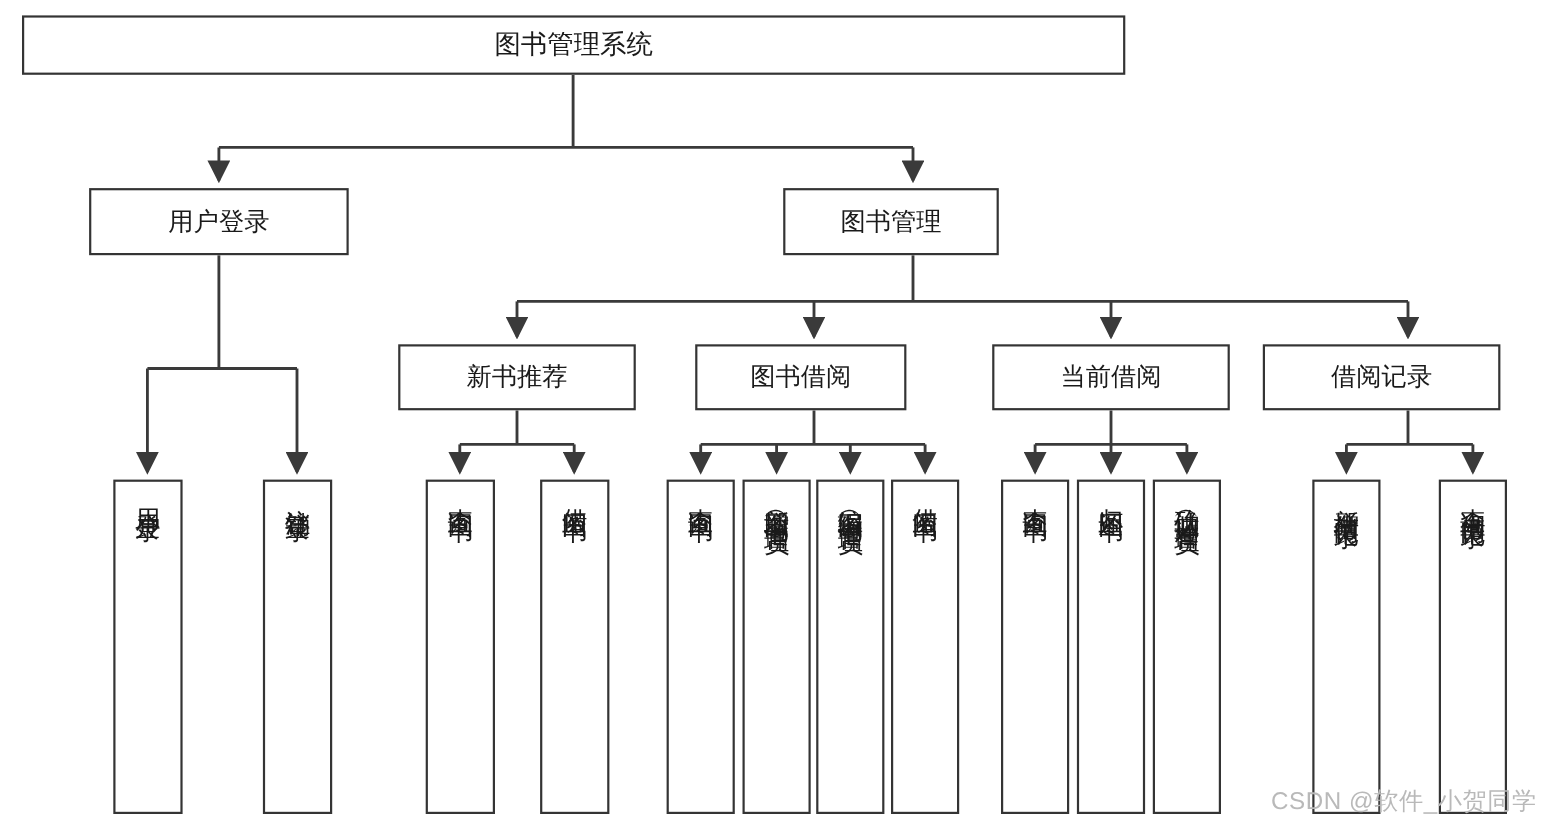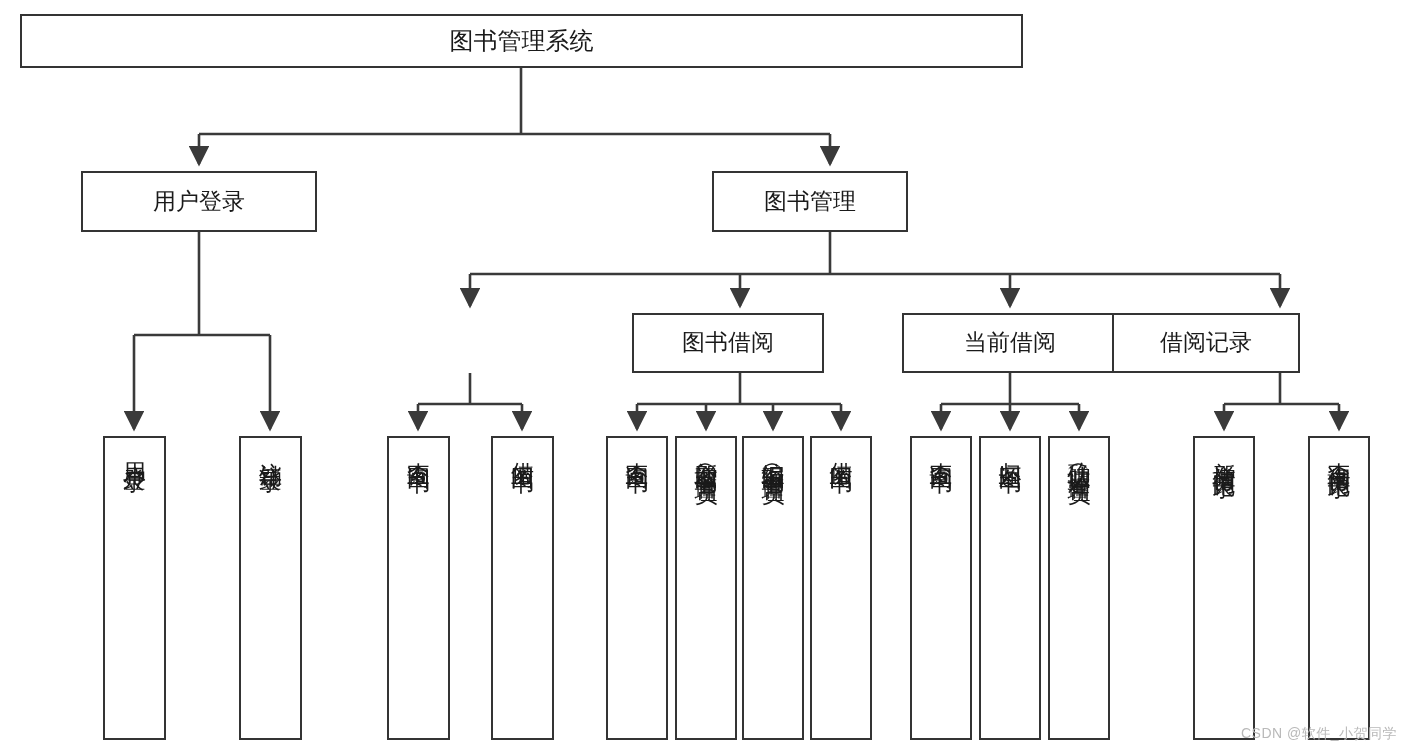--- a/index.html
+++ b/index.html
@@ -57,21 +57,21 @@
     text-orientation: upright;
     font-size: 23px;
     letter-spacing: 3px;
     line-height: 1;
     white-space: nowrap;
   }
   .watermark {
     position: absolute;
     right: 8px;
     bottom: 4px;
-    font-size: 14px;
+    font-size: 22px;
     color: #b9b9b9;
     letter-spacing: 0.5px;
     white-space: nowrap;
   }
 </style>
 </head>
 <body>
 
 <div id="canvas">
 
@@ -130,30 +130,33 @@
   </div>
 
   <div class="node horiz" style="left:81px; top:171px; width:236px; height:61px;">
     <span class="label">用户登录</span>
   </div>
 
   <div class="node horiz" style="left:712px; top:171px; width:196px; height:61px;">
     <span class="label">图书管理</span>
   </div>
 
+  <div class="node horiz" style="left:362px; top:313px; width:216px; height:60px;">
+    <span class="label">新书推荐</span>
+  </div>
 
   <div class="node horiz" style="left:632px; top:313px; width:192px; height:60px;">
     <span class="label">图书借阅</span>
   </div>
 
   <div class="node horiz" style="left:902px; top:313px; width:216px; height:60px;">
     <span class="label">当前借阅</span>
   </div>
 
-  <div class="node horiz" style="left:1112px; top:313px; width:188px; height:60px;">
+  <div class="node horiz" style="left:1148px; top:313px; width:216px; height:60px;">
     <span class="label">借阅记录</span>
   </div>
 
   <div class="node vert" style="left:103px; top:436px; width:63px; height:304px;">
     <span class="label">用户登录</span>
   </div>
 
   <div class="node vert" style="left:239px; top:436px; width:63px; height:304px;">
     <span class="label">注销登录</span>
   </div>

